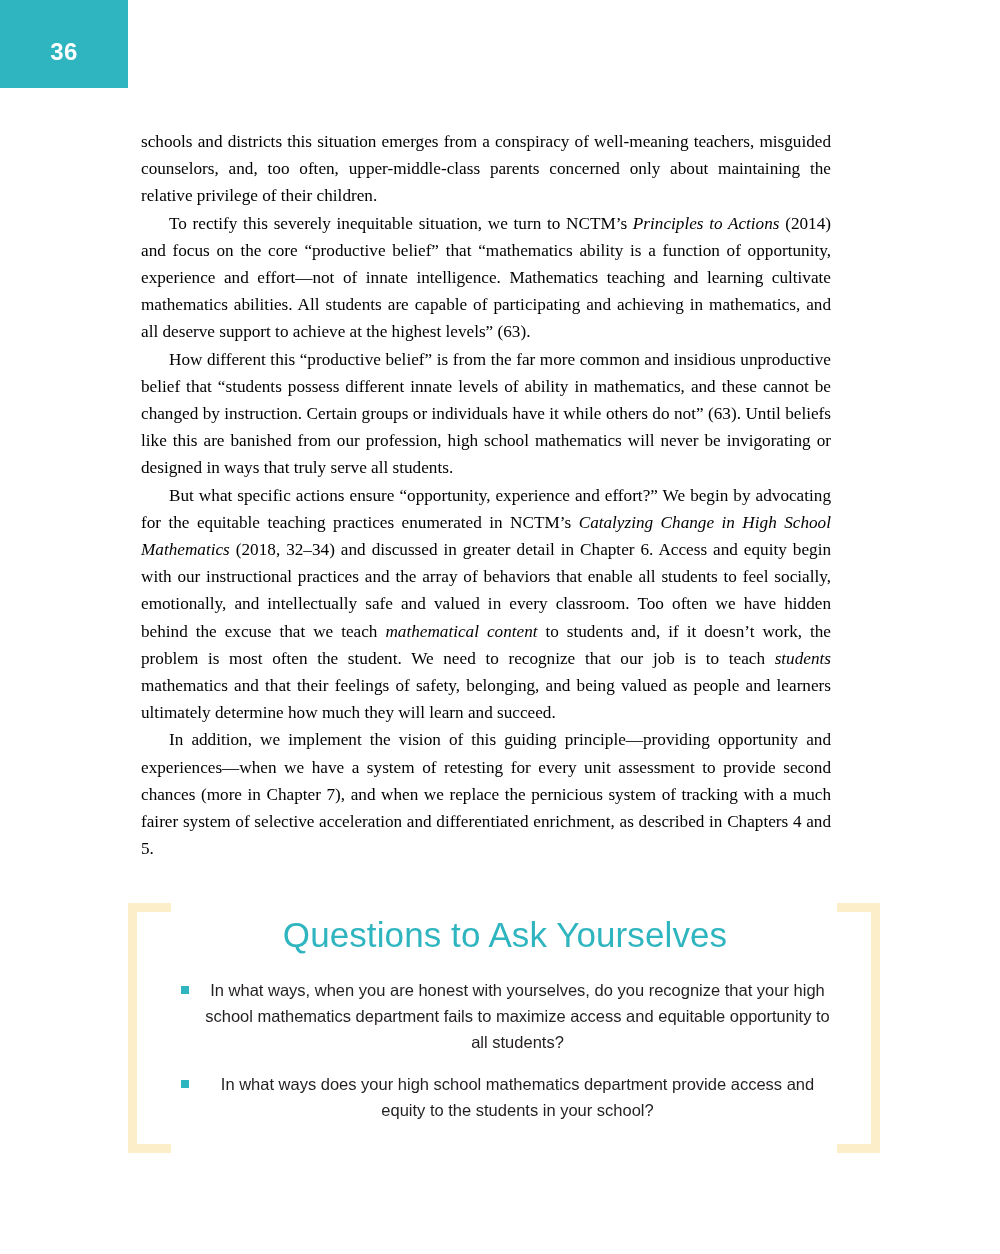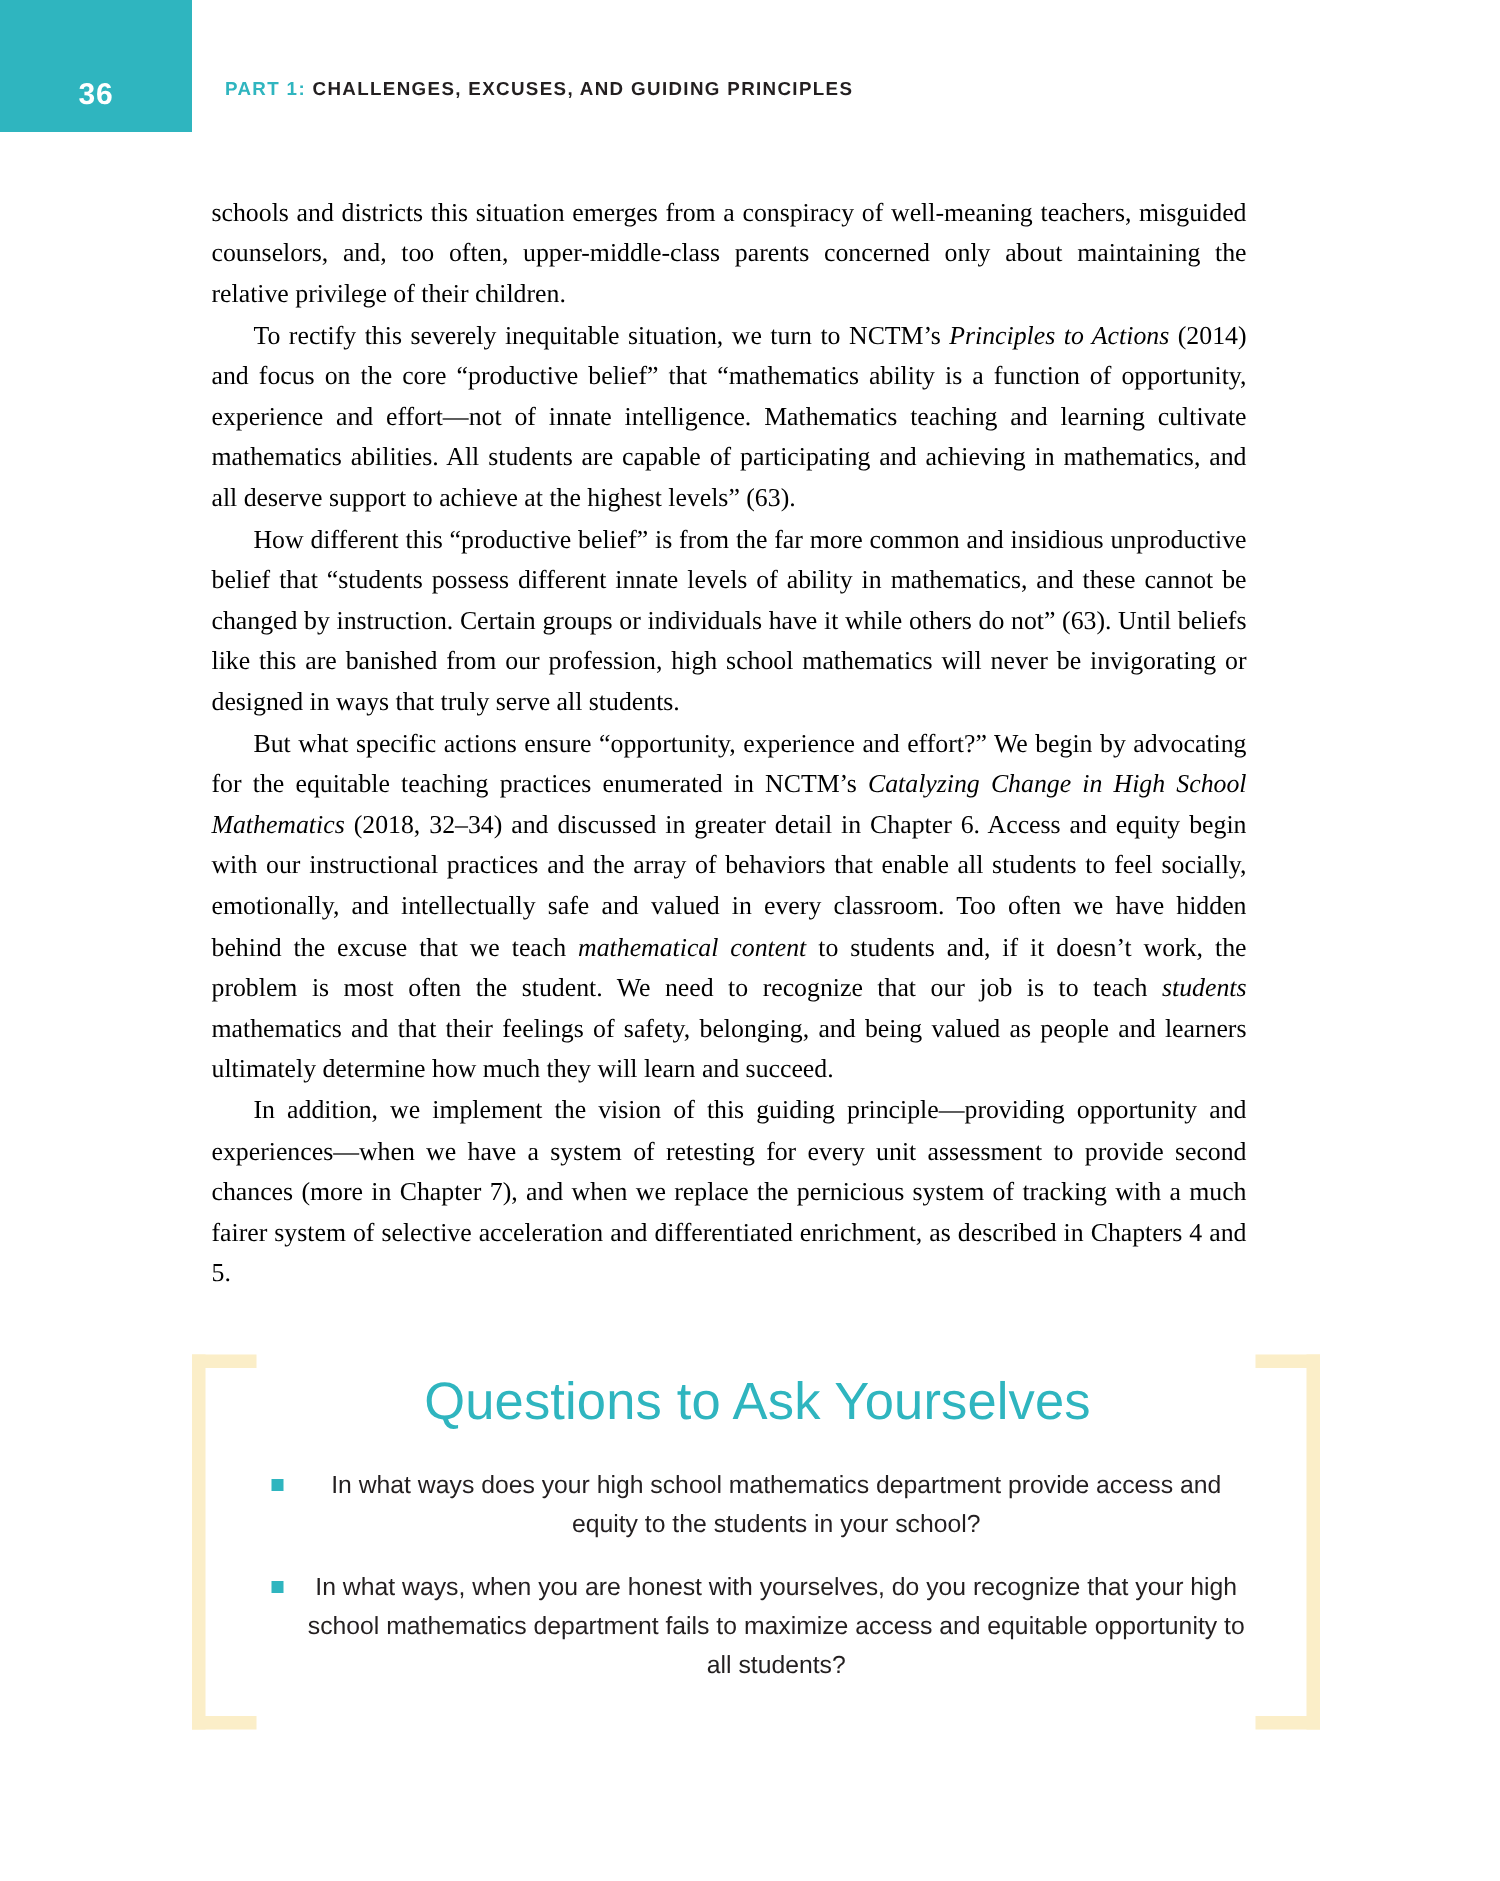--- a/index.html
+++ b/index.html
@@ -33,26 +33,25 @@
   }
   .page-number {
     position: absolute;
     left: 0;
     top: 0;
     width: 128px;
     height: 104px;
     color: #ffffff;
     font-family: "Liberation Sans", sans-serif;
     font-weight: bold;
-    font-size: 20px;
+    font-size: 24px;
     display: flex;
     align-items: center;
     justify-content: center;
     letter-spacing: 0.5px;
-    margin-top: 11px;
   }
   .running-head {
     position: absolute;
     left: 150px;
     top: 52px;
     font-family: "Liberation Sans", sans-serif;
     font-size: 12.5px;
     letter-spacing: 0.9px;
     white-space: nowrap;
   }
@@ -148,24 +147,20 @@
     background: #2fb5bf;
     display: block;
   }
 </style>
 </head>
 <body>
 
 <div class="header">
   <div class="header-tab"></div>
   <div class="page-number">36</div>
-  <div class="running-head">
-    <span class="part">PART 1:</span>
-    <span class="title">CHALLENGES, EXCUSES, AND GUIDING PRINCIPLES</span>
-  </div>
 </div>
 
 <div class="content">
 
   <p class="body"><span>schools and districts this situation emerges from a conspiracy of well-meaning teachers, misguided counselors, and, too often, upper-middle-class parents concerned only about maintaining the relative privilege of their children.</span></p>
 
   <p class="body indent"><span>To rectify this severely inequitable situation, we turn to NCTM’s </span><i>Principles to Actions</i><span> (2014) and focus on the core “productive belief” that “mathematics ability is a function of opportunity, experience and effort—not of innate intelligence. Mathematics teaching and learning cultivate mathematics abilities. All students are capable of participating and achieving in mathematics, and all deserve support to achieve at the highest levels” (63).</span></p>
 
   <p class="body indent"><span>How different this “productive belief” is from the far more common and insidious unproductive belief that “students possess different innate levels of ability in mathematics, and these cannot be changed by instruction. Certain groups or individuals have it while others do not” (63). Until beliefs like this are banished from our profession, high school mathematics will never be invigorating or designed in ways that truly serve all students.</span></p>
 
@@ -176,21 +171,21 @@
 </div>
 
 <div class="questions">
   <div class="bracket left"></div>
   <div class="bracket right"></div>
   <div class="questions-inner">
     <h2 class="questions-title">Questions to Ask Yourselves</h2>
     <ul class="question-list">
       <li>
         <span class="bullet"></span>
-        <span>In what ways does your high school mathematics department provide access and equity to the students in your school?</span>
+        <span>In what ways, when you are honest with yourselves, do you recognize that your high school mathematics department fails to maximize access and equitable opportunity to all students?</span>
       </li>
       <li>
         <span class="bullet"></span>
-        <span>In what ways, when you are honest with yourselves, do you recognize that your high school mathematics department fails to maximize access and equitable opportunity to all students?</span>
+        <span>In what ways does your high school mathematics department provide access and equity to the students in your school?</span>
       </li>
     </ul>
   </div>
 </div>
 
 </body></html>

